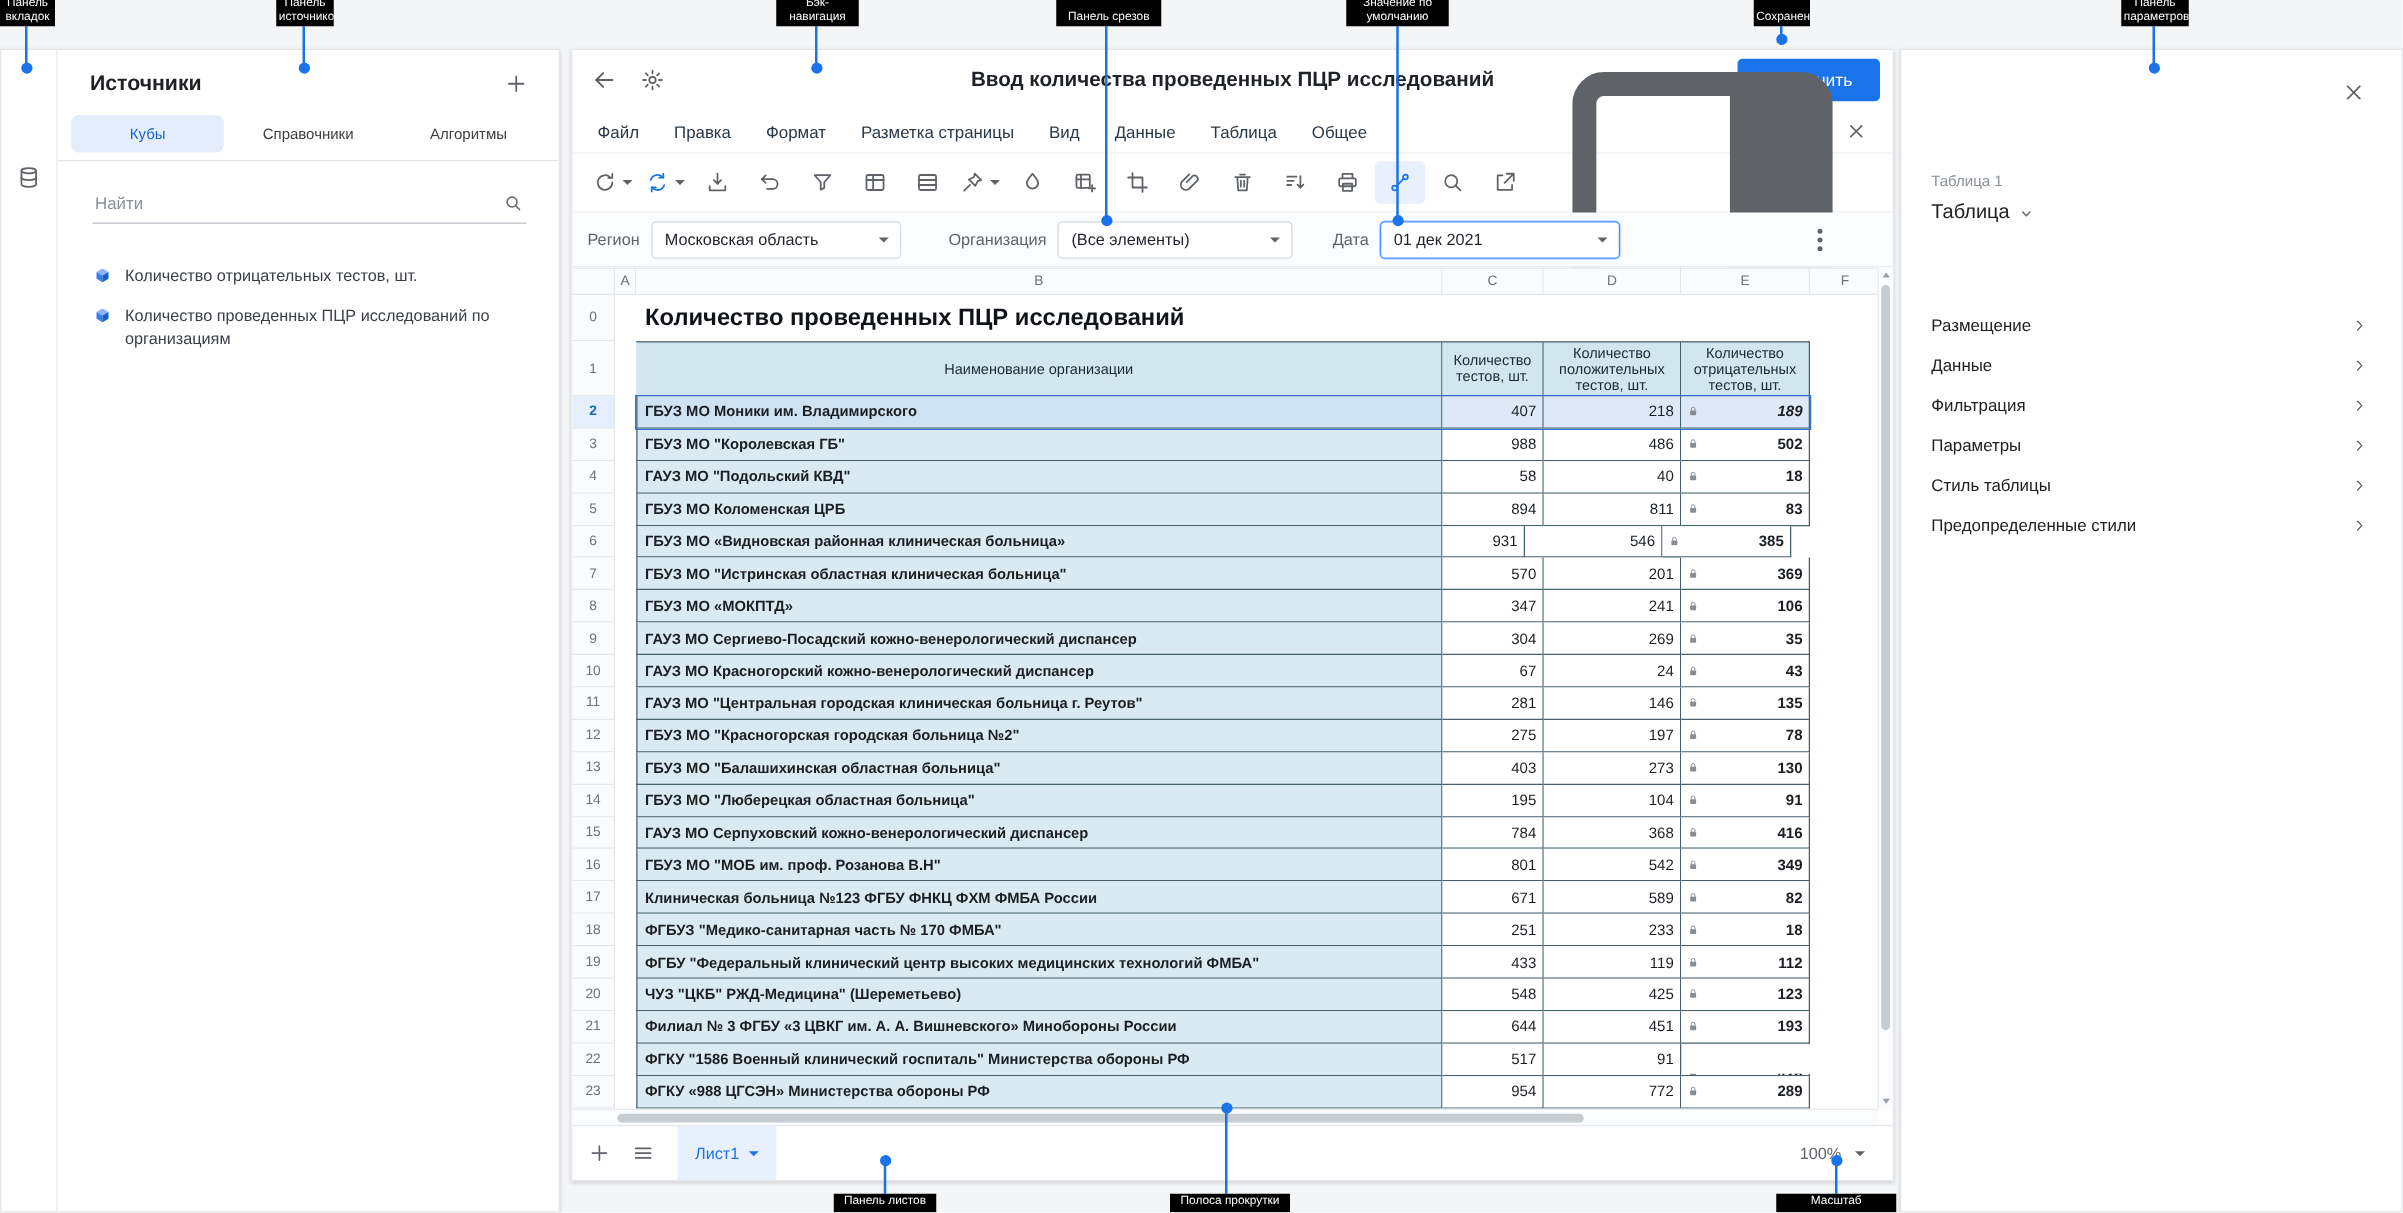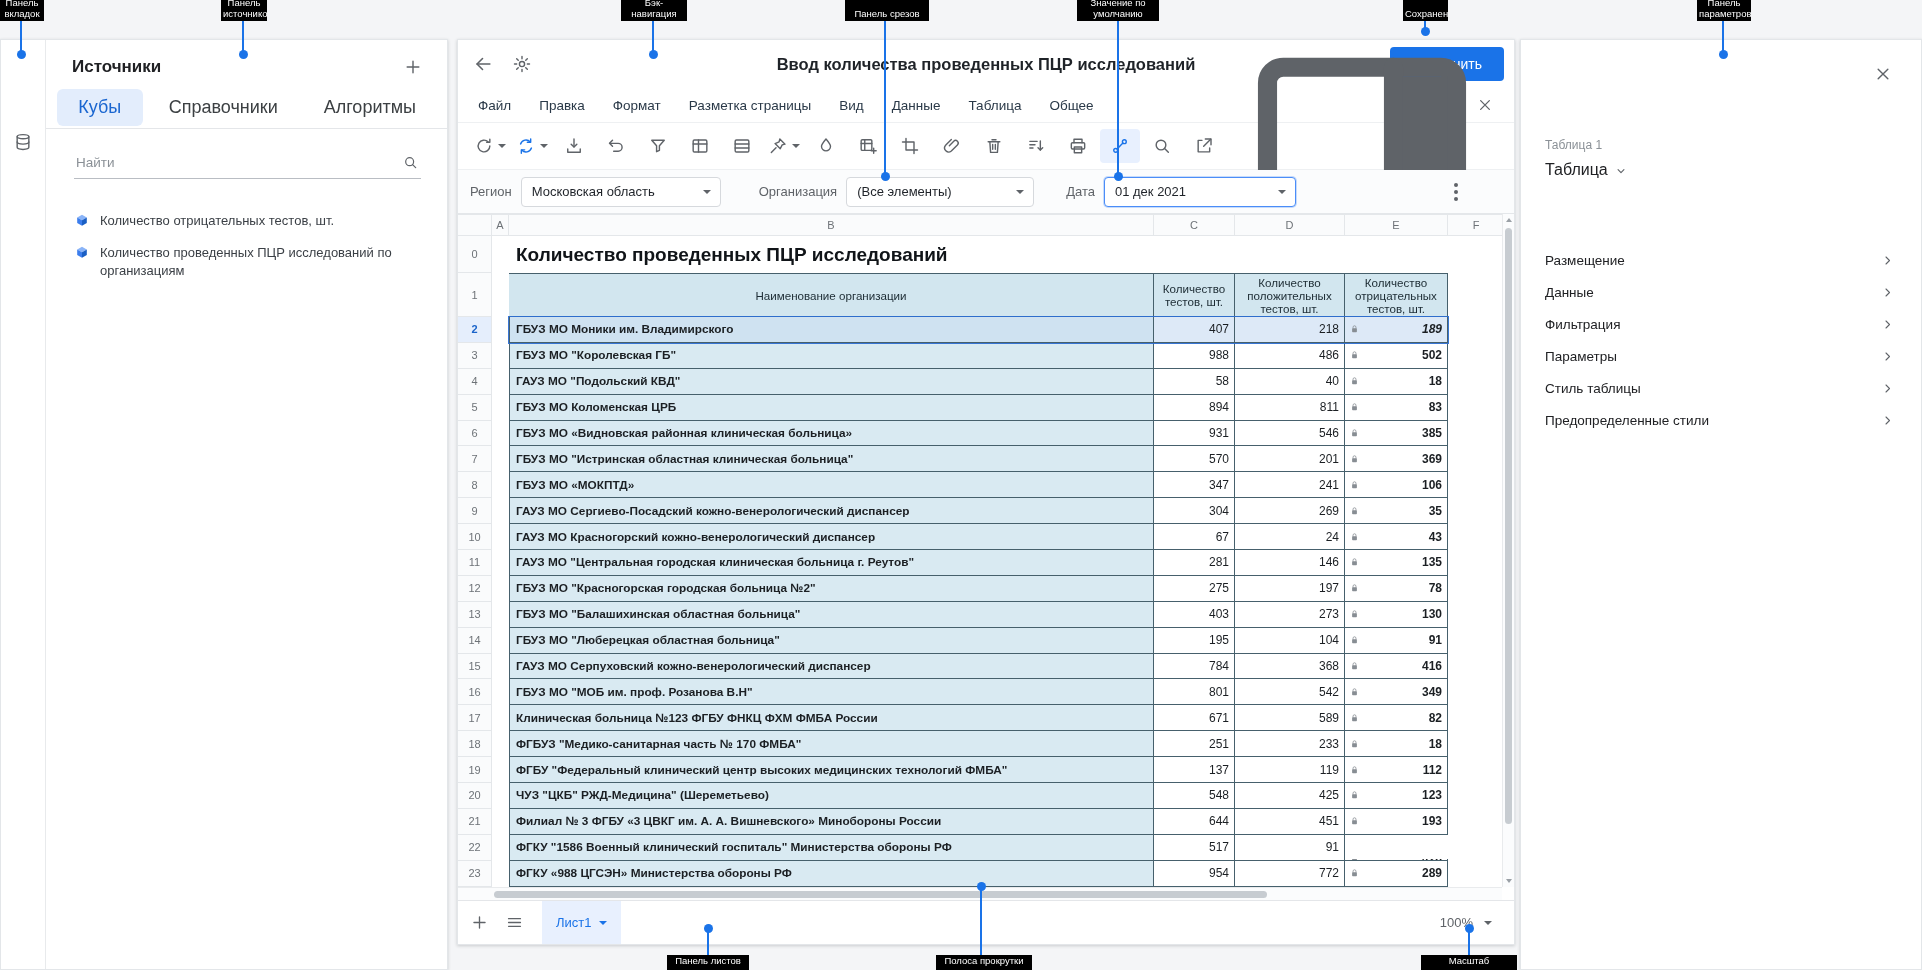--- a/index.html
+++ b/index.html
@@ -9,21 +9,21 @@
 
   
   .left-card{left:0;top:39px;bottom:0;width:448px;display:flex;}
   .rail{width:44px;border-right:1px solid #e8eaec;position:relative;flex:none;}
   .rail-ic{position:absolute;left:12px;top:92px;width:20px;height:20px;color:#5f6368;}
   .src-content{flex:1;min-width:0;}
   .src-head{display:flex;align-items:center;justify-content:space-between;padding:17px 24px 9px 26px;}
   .src-title{font-size:17px;font-weight:700;color:#202124;}
   .plus-ic{width:20px;height:20px;color:#5f6368;cursor:pointer;}
   .src-tabs{display:flex;align-items:center;border-bottom:1px solid #e4e6e9;padding:0 8px;height:42px;}
-  .src-tab{flex:1;text-align:center;font-size:18px;color:#3c4043;padding:8px 20px;border-radius:6px;margin:0 3px;cursor:pointer;white-space:nowrap;}
+  .src-tab{flex:1;text-align:center;font-size:12px;color:#3c4043;padding:8px 20px;border-radius:6px;margin:0 3px;cursor:pointer;white-space:nowrap;}
   .src-tab.active{background:#e3edfc;color:#1a66d0;}
   .src-search{margin:18px 26px 0 28px;position:relative;border-bottom:1px solid #b9bdc3;}
   .src-search input{border:none;outline:none;width:100%;padding:8px 30px 8px 2px;font-size:13.5px;color:#202124;font-family:"Liberation Sans",sans-serif;background:transparent;box-sizing:border-box;}
   .src-search input::placeholder{color:#8a9096;}
   .src-search-ic{position:absolute;right:2px;top:7px;width:17px;height:17px;color:#5f6368;}
   .src-list{margin-top:26px;}
   .src-item{display:flex;gap:10px;padding:7px 24px 7px 28px;font-size:13px;color:#3a3f45;line-height:1.4;cursor:pointer;align-items:flex-start;}
   .cube{width:16px;height:16px;flex:none;margin-top:1px;}
 
   
@@ -491,21 +491,21 @@
                   <path d="M8.8 10.6V8.2a3.2 3.2 0 0 1 6.4 0v2.4"></path>
                 </svg>
               </span>
               <span class="neg-val">83</span>
             </div>
           </div>
           <div class="srow drow">
             <div class="gut">6</div>
             <div class="ca"></div>
             <div class="tcell cb" style="width: 645px;">ГБУЗ МО «Видновская районная клиническая больница»</div>
-            <div class="tcell cc" style="width: 81px;">931</div>
+            <div class="tcell cc" style="width: 66px;">931</div>
             <div class="tcell cd" style="width: 110px;">546</div>
             <div class="tcell ce" style="width: 103px;">
               <span class="lock">
                 <svg viewBox="0 0 24 24" fill="none" stroke="currentColor" stroke-width="1.7" stroke-linecap="round" stroke-linejoin="round">
                   <rect x="6.8" y="10.6" width="10.4" height="8.4" rx="1.6" fill="currentColor" stroke="none"></rect>
                   <path d="M8.8 10.6V8.2a3.2 3.2 0 0 1 6.4 0v2.4"></path>
                 </svg>
               </span>
               <span class="neg-val">385</span>
             </div>
@@ -699,21 +699,21 @@
                   <path d="M8.8 10.6V8.2a3.2 3.2 0 0 1 6.4 0v2.4"></path>
                 </svg>
               </span>
               <span class="neg-val">18</span>
             </div>
           </div>
           <div class="srow drow">
             <div class="gut">19</div>
             <div class="ca"></div>
             <div class="tcell cb" style="width: 645px;">ФГБУ "Федеральный клинический центр высоких медицинских технологий ФМБА"</div>
-            <div class="tcell cc" style="width: 81px;">137</div>
+            <div class="tcell cc" style="width: 81px;">433</div>
             <div class="tcell cd" style="width: 110px;">119</div>
             <div class="tcell ce" style="width: 103px;">
               <span class="lock">
                 <svg viewBox="0 0 24 24" fill="none" stroke="currentColor" stroke-width="1.7" stroke-linecap="round" stroke-linejoin="round">
                   <rect x="6.8" y="10.6" width="10.4" height="8.4" rx="1.6" fill="currentColor" stroke="none"></rect>
                   <path d="M8.8 10.6V8.2a3.2 3.2 0 0 1 6.4 0v2.4"></path>
                 </svg>
               </span>
               <span class="neg-val">112</span>
             </div>

